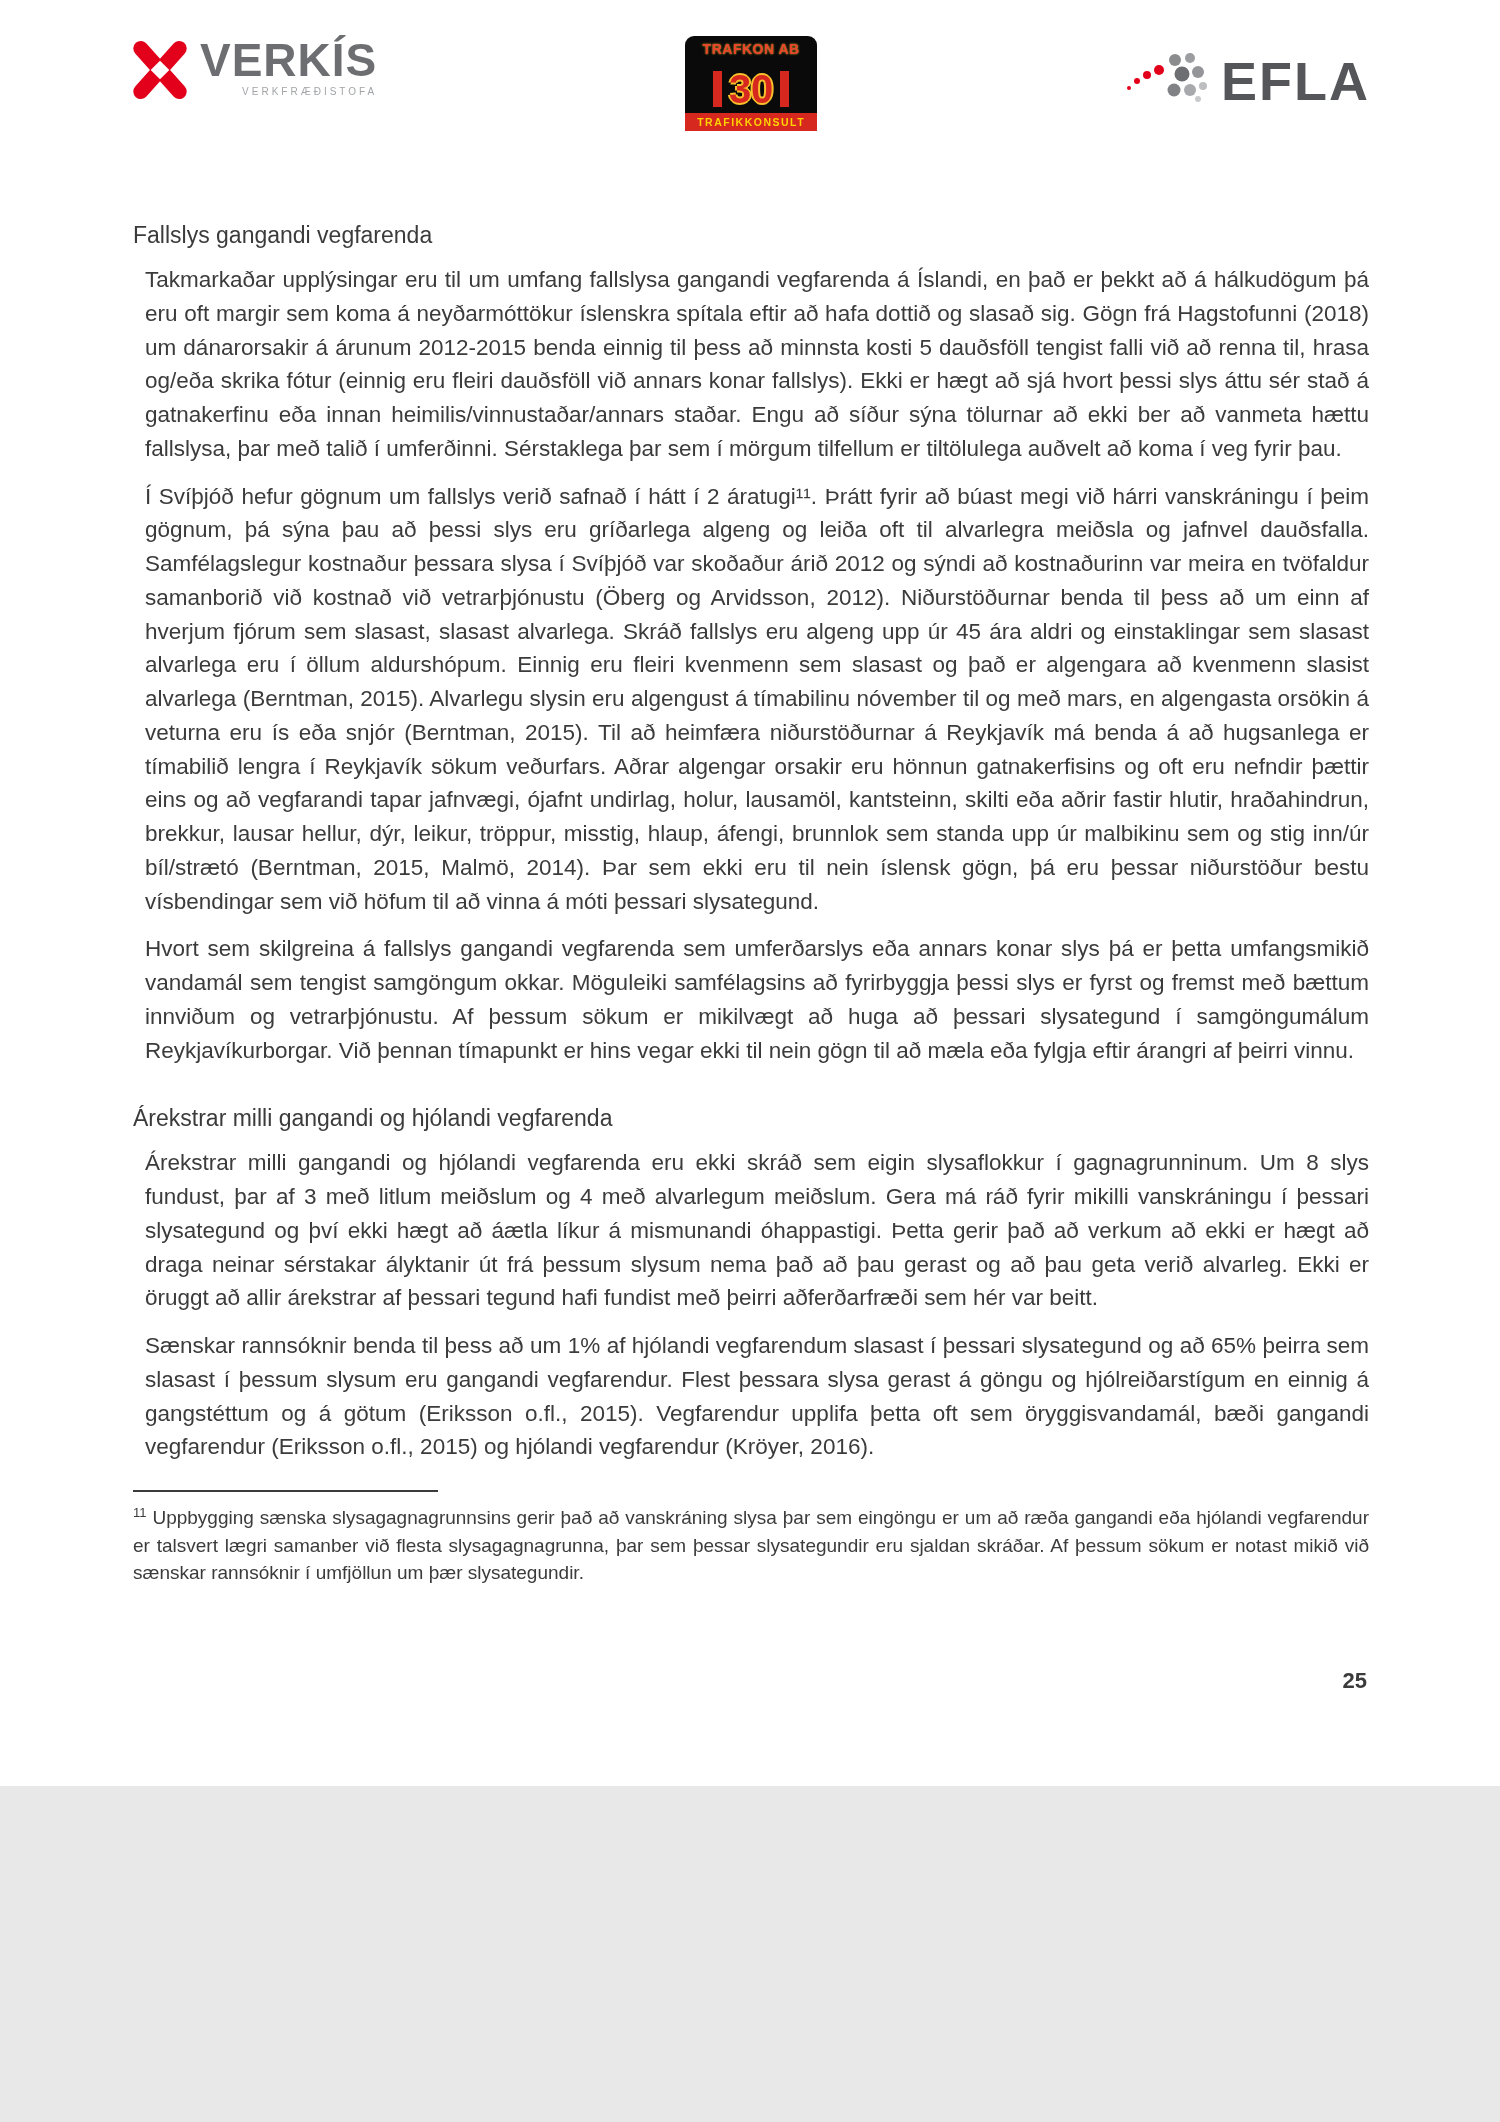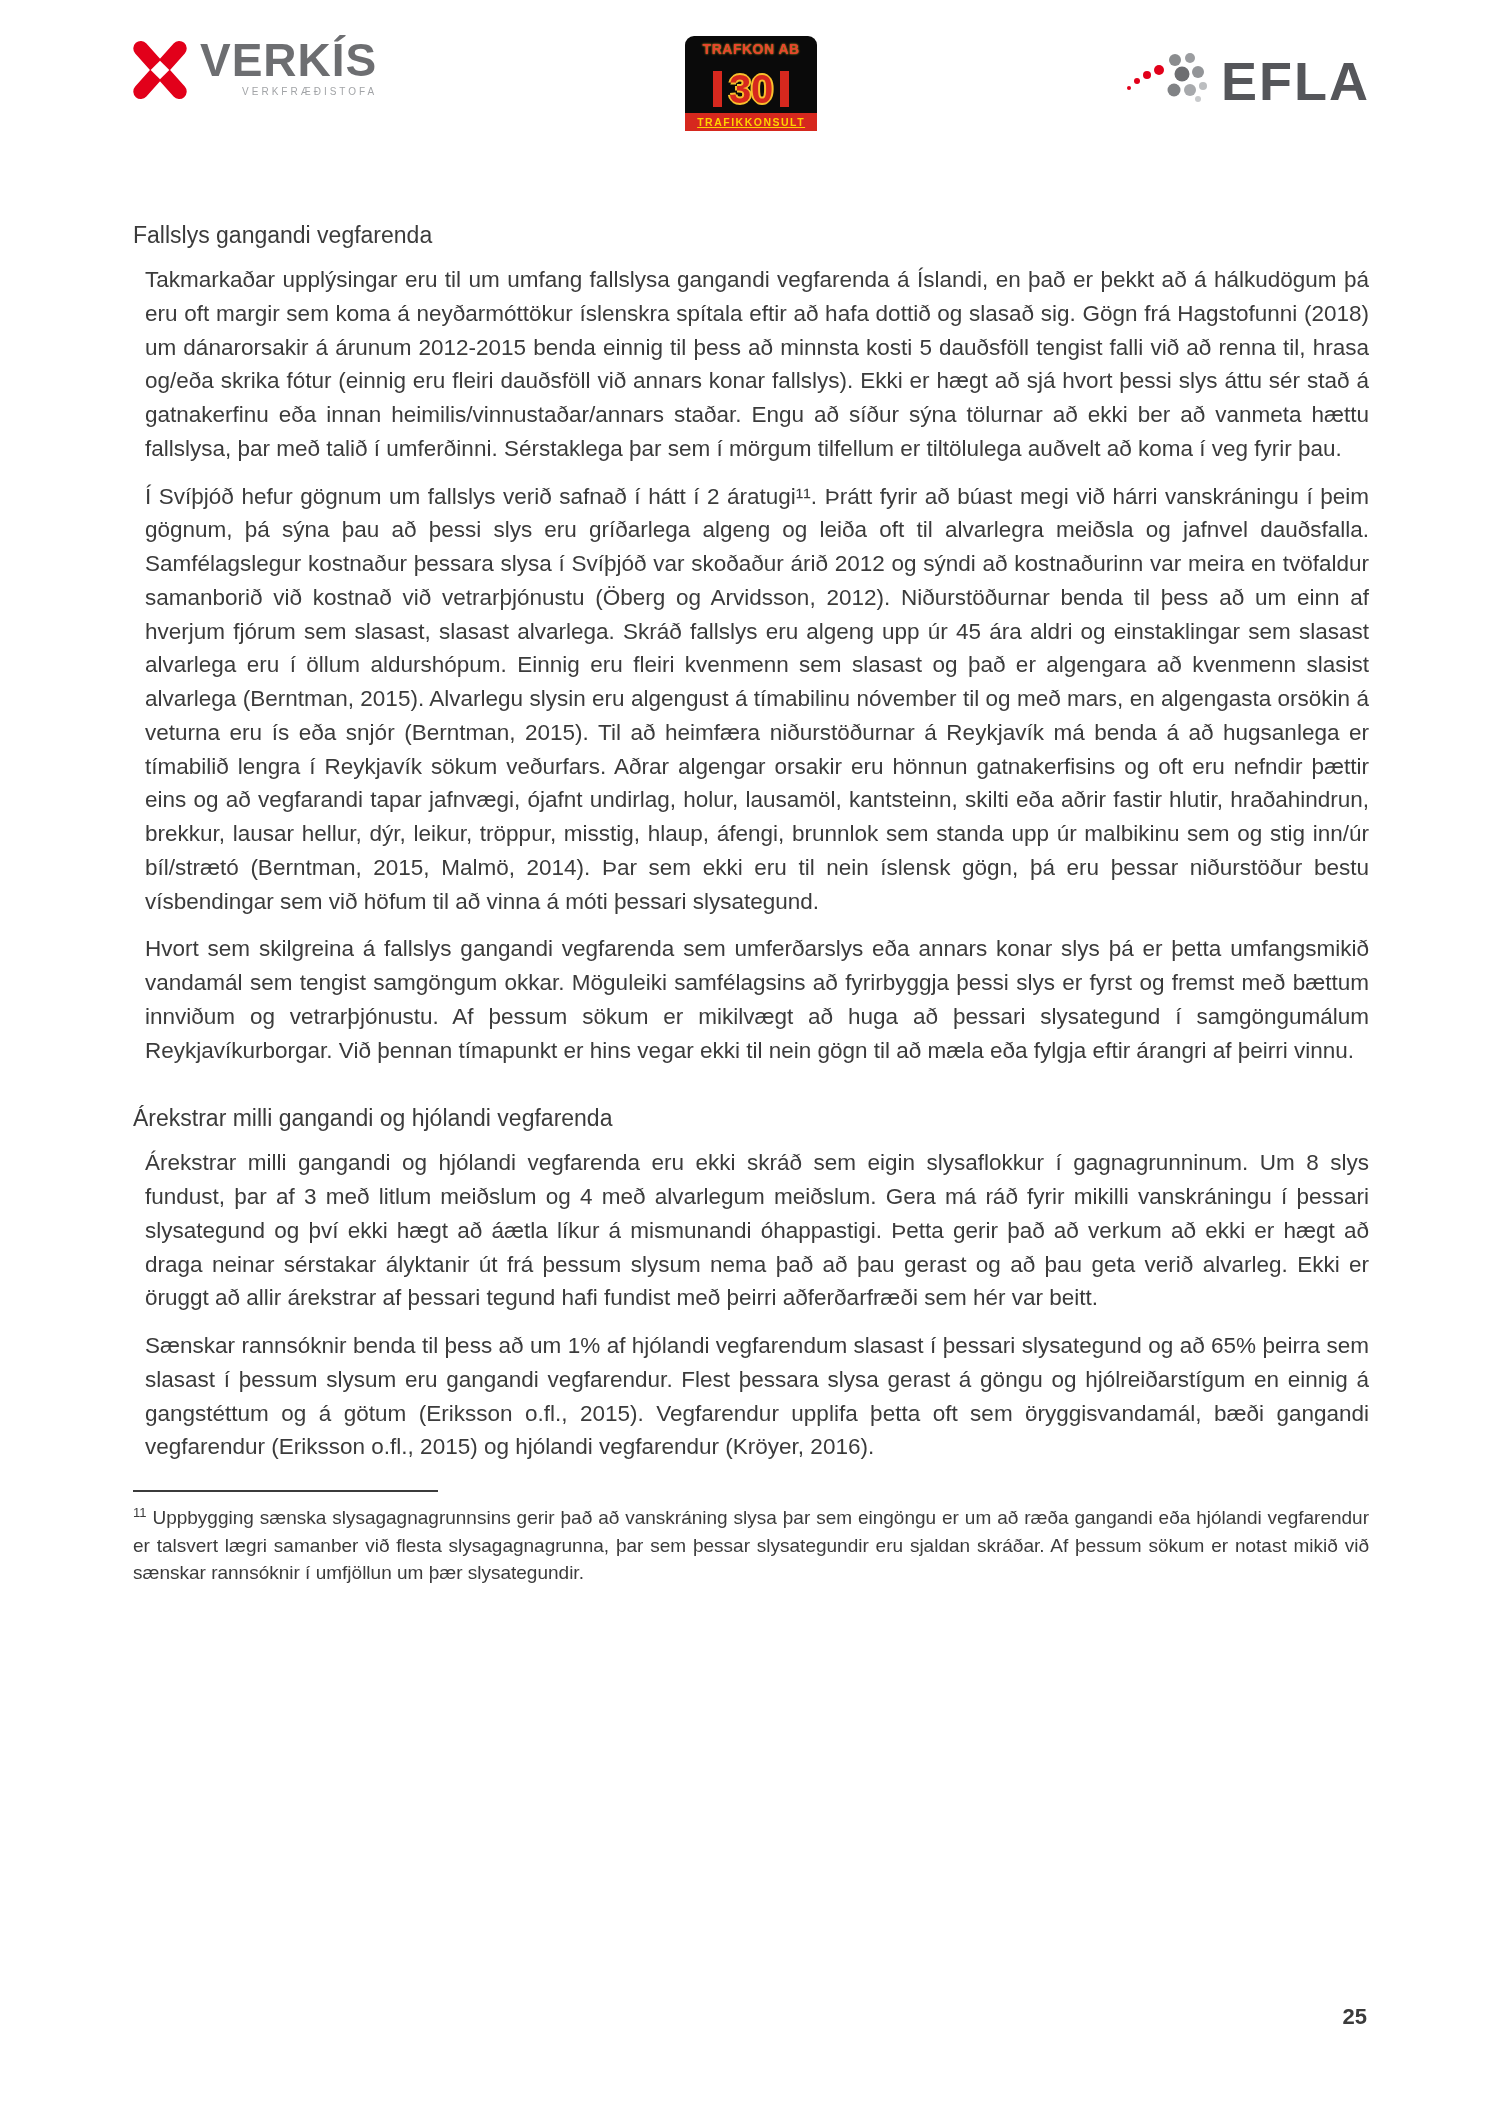--- a/index.html
+++ b/index.html
@@ -1,18 +1,18 @@
 <!DOCTYPE html>
 <html><head>
 <meta charset="utf-8">
 <style>
   html,body { margin:0; padding:0; background:#e8e8e8; }
   .page {
     position:relative;
-    width:1500px; height:2122px;
+    width:1500px; height:1786px;
     margin:0 auto;
     background:#ffffff;
     font-family:"Liberation Sans", sans-serif;
     color:#3b3b3b;
     overflow:hidden;
   }
 
   
   .header {
     position:absolute; top:36px; left:130px; right:130px; height:96px;
@@ -28,21 +28,21 @@
     width:132px; background:#0a0a0a; border-radius:9px;
     text-align:center; padding:5px 7px 0 7px; box-sizing:border-box;
   }
   .trafkon-top { color:#e8432d; font-weight:bold; font-size:14px; letter-spacing:.5px;
     text-shadow:0 0 2px #f8c02c; white-space:nowrap; }
   .trafkon-mid { display:flex; align-items:center; justify-content:center; gap:7px; margin-top:12px; }
   .trafkon-bar { width:9px; height:36px; background:#d6281e; }
   .trafkon-thirty { color:#d6281e; font-size:40px; font-weight:bold; line-height:1;
     text-shadow:-2px 0 #f8c02c, 2px 0 #f8c02c, 0 -2px #f8c02c, 0 2px #f8c02c; }
   .trafkon-bottom { background:#d6281e; color:#ffd200; font-size:10.5px; font-weight:bold;
-    letter-spacing:1.5px; margin:4px -7px 0 -7px; padding:3px 0; white-space:nowrap;text-decoration:underline; }
+    letter-spacing:1.5px; margin:4px -7px 0 -7px; padding:3px 0; white-space:nowrap; }
 
   .efla { display:flex; align-items:flex-end; gap:8px; margin-top:10px; }
   .efla-dots { width:88px; height:62px; }
   .efla-name { font-weight:bold; font-size:54px; letter-spacing:2px; color:#55565a; line-height:1; }
 
   
   .main {
     position:absolute; top:222px; left:133px; width:1236px;
   }
   .section-heading {

